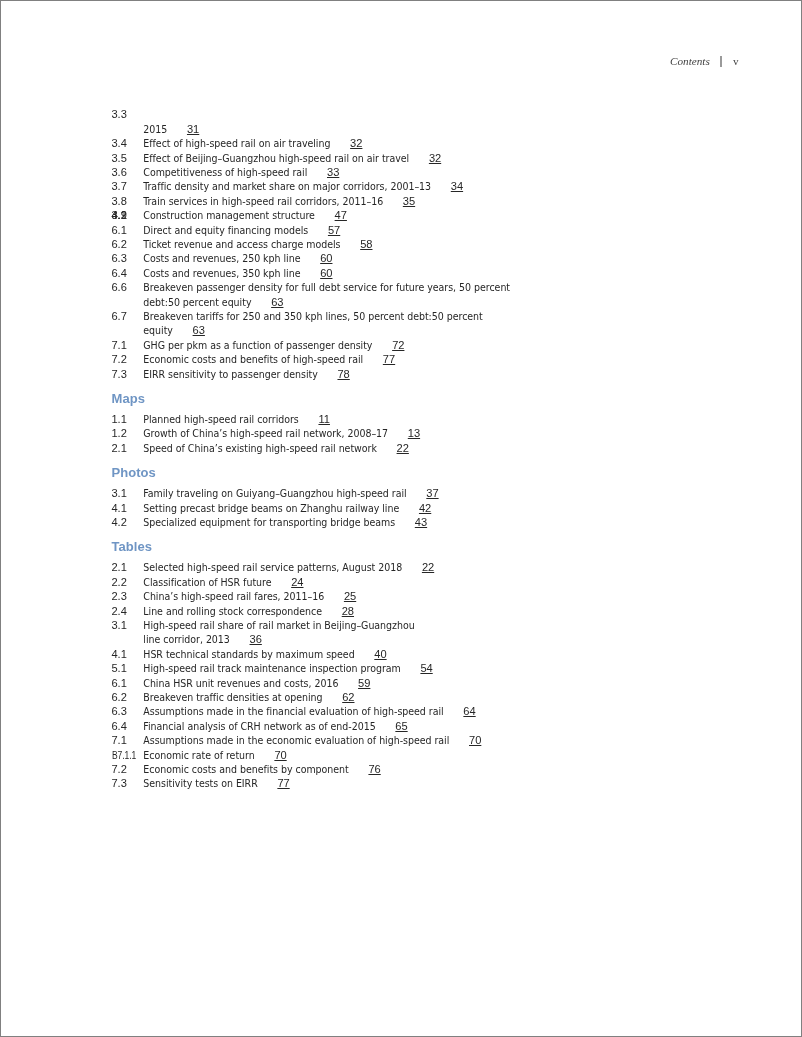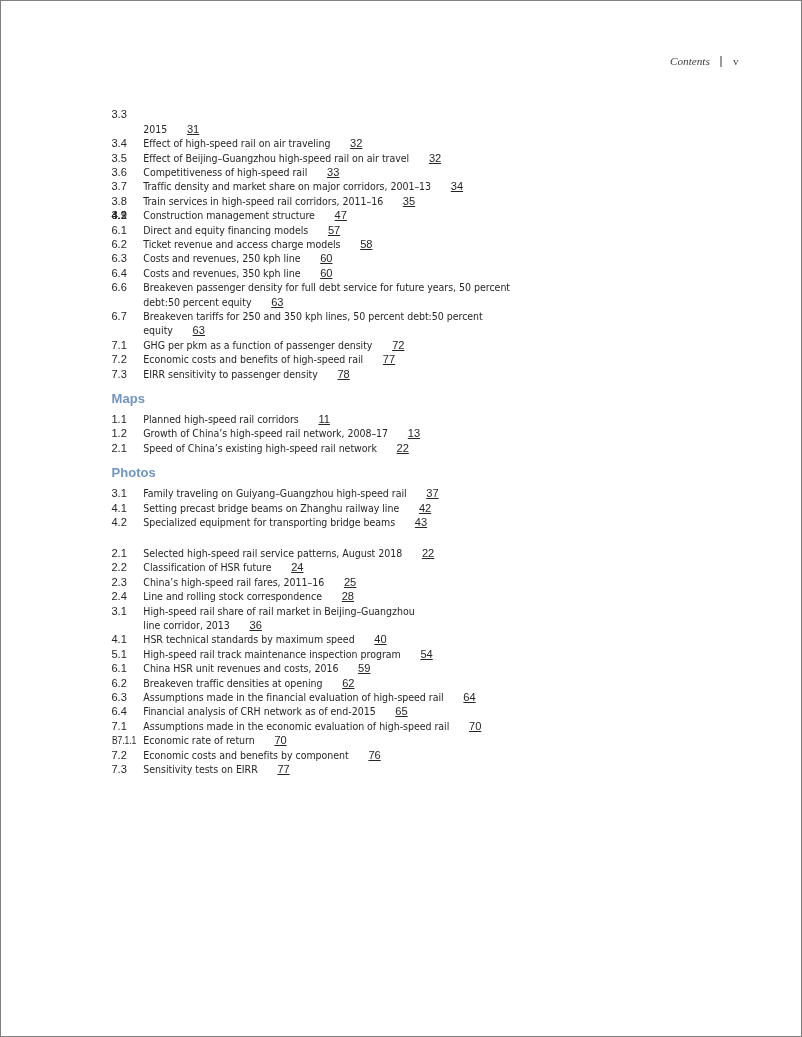--- a/index.html
+++ b/index.html
@@ -112,20 +112,21 @@
       <div class="entry"><span class="num">1.1</span><span class="body"><span class="line">Planned high-speed rail corridors</span><span class="sp"></span><span class="pg">11</span></span></div>
       <div class="entry"><span class="num">1.2</span><span class="body"><span class="line">Growth of China’s high-speed rail network, 2008–17</span><span class="sp"></span><span class="pg">13</span></span></div>
       <div class="entry"><span class="num">2.1</span><span class="body"><span class="line">Speed of China’s existing high-speed rail network</span><span class="sp"></span><span class="pg">22</span></span></div>
       <div class="gap-before-head"></div>
       <div class="sec-head">Photos</div>
       <div class="gap-after-head"></div>
       <div class="entry"><span class="num">3.1</span><span class="body"><span class="line">Family traveling on Guiyang–Guangzhou high-speed rail</span><span class="sp"></span><span class="pg">37</span></span></div>
       <div class="entry"><span class="num">4.1</span><span class="body"><span class="line">Setting precast bridge beams on Zhanghu railway line</span><span class="sp"></span><span class="pg">42</span></span></div>
       <div class="entry"><span class="num">4.2</span><span class="body"><span class="line">Specialized equipment for transporting bridge beams</span><span class="sp"></span><span class="pg">43</span></span></div>
       <div class="gap-before-head"></div>
+      <div class="sec-head">Tables</div>
       <div class="gap-after-head"></div>
       <div class="entry"><span class="num">2.1</span><span class="body"><span class="line">Selected high-speed rail service patterns, August 2018</span><span class="sp"></span><span class="pg">22</span></span></div>
       <div class="entry"><span class="num">2.2</span><span class="body"><span class="line">Classification of HSR future</span><span class="sp"></span><span class="pg">24</span></span></div>
       <div class="entry"><span class="num">2.3</span><span class="body"><span class="line">China’s high-speed rail fares, 2011–16</span><span class="sp"></span><span class="pg">25</span></span></div>
       <div class="entry"><span class="num">2.4</span><span class="body"><span class="line">Line and rolling stock correspondence</span><span class="sp"></span><span class="pg">28</span></span></div>
       <div class="entry"><span class="num">3.1</span><span class="body"><span class="line">High-speed rail share of rail market in Beijing–Guangzhou</span><br><span class="line">line corridor, 2013</span><span class="sp"></span><span class="pg">36</span></span></div>
       <div class="entry"><span class="num">4.1</span><span class="body"><span class="line">HSR technical standards by maximum speed</span><span class="sp"></span><span class="pg">40</span></span></div>
       <div class="entry"><span class="num">5.1</span><span class="body"><span class="line">High-speed rail track maintenance inspection program</span><span class="sp"></span><span class="pg">54</span></span></div>
       <div class="entry"><span class="num">6.1</span><span class="body"><span class="line">China HSR unit revenues and costs, 2016</span><span class="sp"></span><span class="pg">59</span></span></div>
       <div class="entry"><span class="num">6.2</span><span class="body"><span class="line">Breakeven traffic densities at opening</span><span class="sp"></span><span class="pg">62</span></span></div>

